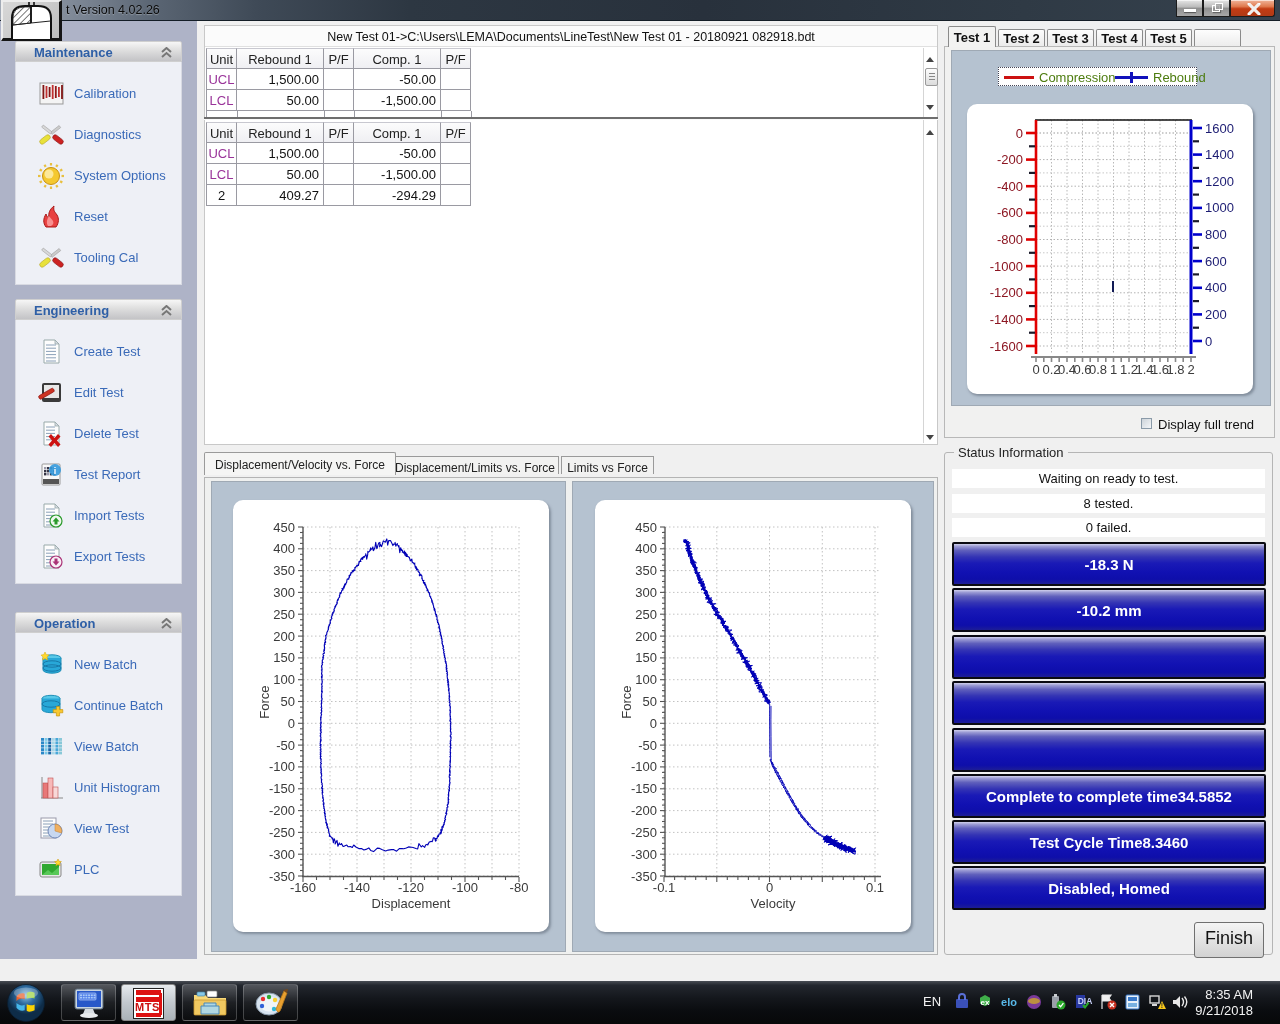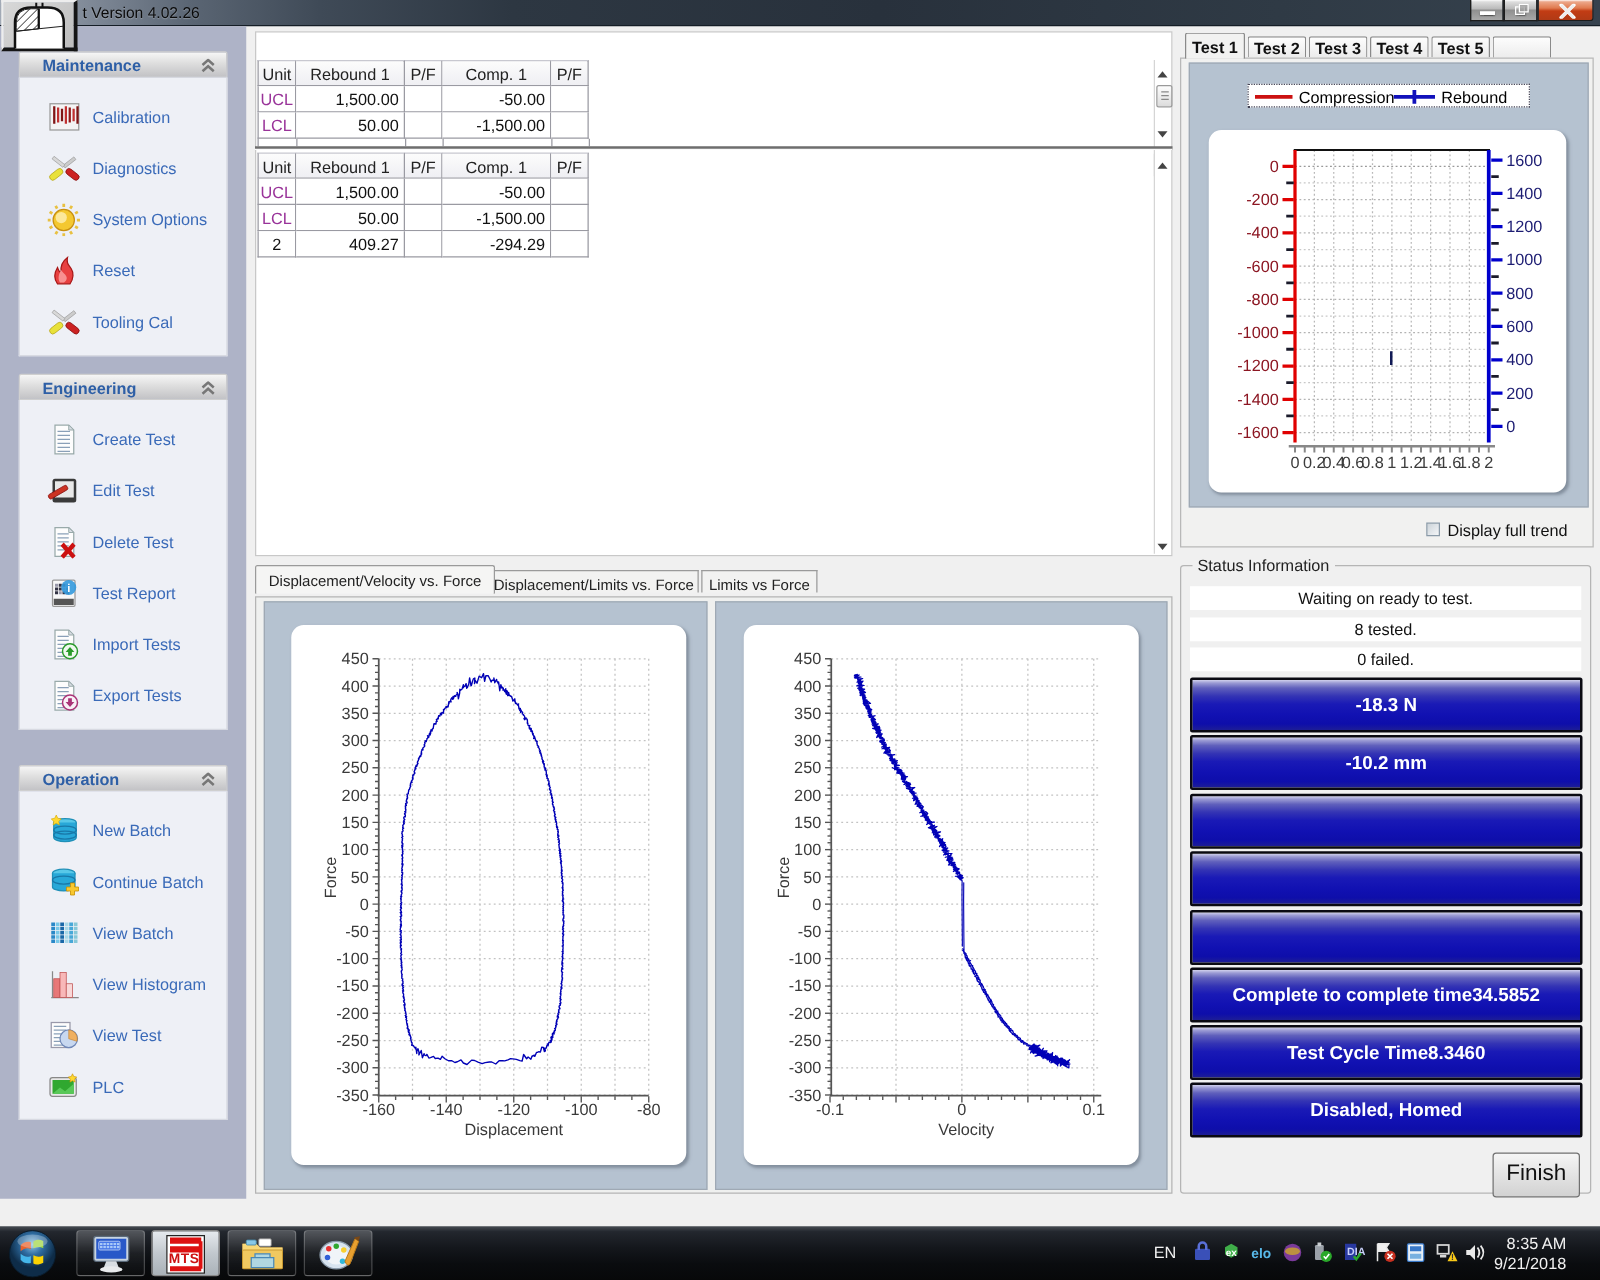--- a/index.html
+++ b/index.html
@@ -29,21 +29,21 @@
 
 .ctab{position:absolute;font-size:12px;color:#222;background:#f2f2f1;border:1px solid #9a9a9a;border-bottom:none;padding:4px 0 0 0;height:18px;white-space:nowrap;text-align:center}
 .ctab.act{background:#f5f5f4;z-index:5;height:23px;border-radius:2px 2px 0 0;padding-top:5px}
 
 #chartbox{position:absolute;left:204px;top:477px;width:734px;height:478px;border:1px solid #b4b4b4;background:#eff0ef}
 .bluepanel{position:absolute;background:#b5c2d0;border:1px solid #9fa9b4}
 .whitebox{position:absolute;background:#fff;border-radius:10px;box-shadow:1.5px 2px 2.5px rgba(90,100,115,0.55)}
 
 .ttab{position:absolute;font-size:13px;font-weight:bold;color:#111;background:linear-gradient(180deg,#fdfdfd,#ebebeb);border:1px solid #8a8a8a;border-bottom:none;text-align:center;border-radius:2px 2px 0 0}
 #tabpage{position:absolute;left:944px;top:46px;width:331px;height:392px;border:1px solid #b8b8b8;background:#f1f1f0}
-#legend{position:absolute;left:998px;top:67px;width:226px;height:19px;background:#fff;border:1px dotted #445;font-size:13px;color:#000000}
+#legend{position:absolute;left:998px;top:67px;width:199px;height:19px;background:#fff;border:1px dotted #445;font-size:13px;color:#4d7c0f}
 #statusgb{position:absolute;left:944px;top:452px;width:329px;height:503px;border:1px solid #b5b5b5;border-radius:3px}
 #statuslbl{position:absolute;left:954px;top:445px;background:#f0f0f0;padding:0 4px;font-size:13px;color:#222}
 .srow{position:absolute;left:952px;width:313px;height:19px;background:#fff;text-align:center;font-size:13px;color:#111;padding-top:2px}
 .bluebtn{position:absolute;left:952px;width:314px;height:44px;border:2px solid #0a0a12;border-radius:2px;background:linear-gradient(180deg,#d0d0ec 0%,#9a9ad4 6%,#6060bc 16%,#3434b4 32%,#1a1ab6 48%,#1111b2 70%,#0e0eaa 88%,#1d1d96 100%);color:#fff;font-weight:bold;font-size:15px;text-align:center}
 .bluebtn span{display:inline-block;margin-top:12px}
 #finish{position:absolute;left:1194px;top:922px;width:70px;height:36px;border:1px solid #707070;border-radius:3px;background:linear-gradient(180deg,#f5f5f5,#e3e3e3 50%,#d2d2d2);font-size:18px;color:#111;text-align:center;padding-top:5px}
 
 #taskbar{position:absolute;left:0;top:981px;width:1280px;height:43px;background:linear-gradient(180deg,#484d54 0%,#23272e 10%,#14171c 40%,#0a0c0f 70%,#070809 100%)}
 .tbtn{position:absolute;top:3px;width:55px;height:37px;border:1px solid rgba(255,255,255,0.22);border-radius:3px;background:linear-gradient(180deg,rgba(255,255,255,0.22),rgba(255,255,255,0.06) 50%,rgba(255,255,255,0.02))}
 .traytxt{position:absolute;font-size:13px;color:#f2f2f2}
@@ -307,21 +307,21 @@
           <span class="spt">View Batch</span>
         </div>
         <div class="spi" style="top:141px">
           <svg width="27" height="27" viewBox="0 0 27 27" style="position:absolute;left:22px;width:27px;height:27px">
             <line x1="4" y1="3" x2="4" y2="24" stroke="#888"></line>
             <line x1="3" y1="24" x2="25" y2="24" stroke="#888"></line>
             <rect x="5" y="9" width="5" height="15" fill="#e87878" stroke="#c05050" stroke-width="0.6"></rect>
             <rect x="10" y="4" width="5" height="20" fill="#f8b8b8" stroke="#c05050" stroke-width="0.6"></rect>
             <rect x="15" y="13" width="5" height="11" fill="#f8d8d8" stroke="#c05050" stroke-width="0.6"></rect>
           </svg>
-          <span class="spt">View Histogram</span>
+          <span class="spt">Unit Histogram</span>
         </div>
         <div class="spi" style="top:182px">
           <svg width="27" height="27" viewBox="0 0 27 27" style="position:absolute;left:22px;width:27px;height:27px">
             <rect x="3" y="3" width="15" height="20" fill="#fdfdfd" stroke="#99a"></rect>
             <line x1="5" y1="6" x2="15" y2="6" stroke="#8aa0b8" stroke-width="1"></line>
             <line x1="5" y1="9" x2="15" y2="9" stroke="#8aa0b8" stroke-width="1"></line>
             <line x1="5" y1="12" x2="15" y2="12" stroke="#8aa0b8" stroke-width="1"></line>
             <line x1="5" y1="15" x2="15" y2="15" stroke="#8aa0b8" stroke-width="1"></line>
             <line x1="5" y1="18" x2="15" y2="18" stroke="#8aa0b8" stroke-width="1"></line>
             <line x1="5" y1="21" x2="15" y2="21" stroke="#8aa0b8" stroke-width="1"></line>
@@ -336,20 +336,21 @@
             <rect x="4" y="8" width="17" height="11" fill="#30a830"></rect>
             <path d="M4,19 l6,-5 4,3 7,-6 v8 z" fill="#58c858"></path>
             <path d="M20,3 l1,2.2 2.4,0.4 -1.7,1.7 0.4,2.4 -2.1,-1.2 -2.1,1.2 0.4,-2.4 -1.7,-1.7 2.4,-0.4 z" fill="#ffd830" stroke="#c89000" stroke-width="0.5"></path>
           </svg>
           <span class="spt">PLC</span>
         </div>
       </div>
     </div>
   </div>
 <div id="tables">
+    <div id="ttitle">New Test 01-&gt;C:\Users\LEMA\Documents\LineTest\New Test 01 - 20180921 082918.bdt</div>
     <div style="position:absolute;left:1px;top:22px">
       <div class="tc hd" style="left:0px;top:0px;width:31px">Unit</div>
       <div class="tc hd" style="left:31px;top:0px;width:87px">Rebound 1</div>
       <div class="tc hd" style="left:118px;top:0px;width:30px">P/F</div>
       <div class="tc hd" style="left:148px;top:0px;width:87px">Comp. 1</div>
       <div class="tc hd" style="left:235px;top:0px;width:30px">P/F</div>
       <div class="tc uc" style="left:0px;top:21px;width:31px">UCL</div>
       <div class="tc num" style="left:31px;top:21px;width:87px">1,500.00</div>
       <div class="tc" style="left:118px;top:21px;width:30px"></div>
       <div class="tc num" style="left:148px;top:21px;width:87px">-50.00</div>

